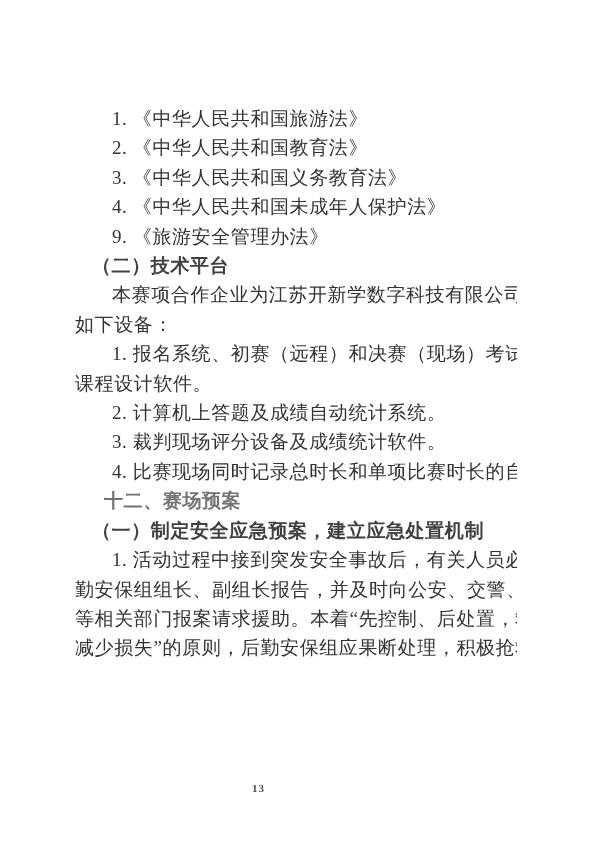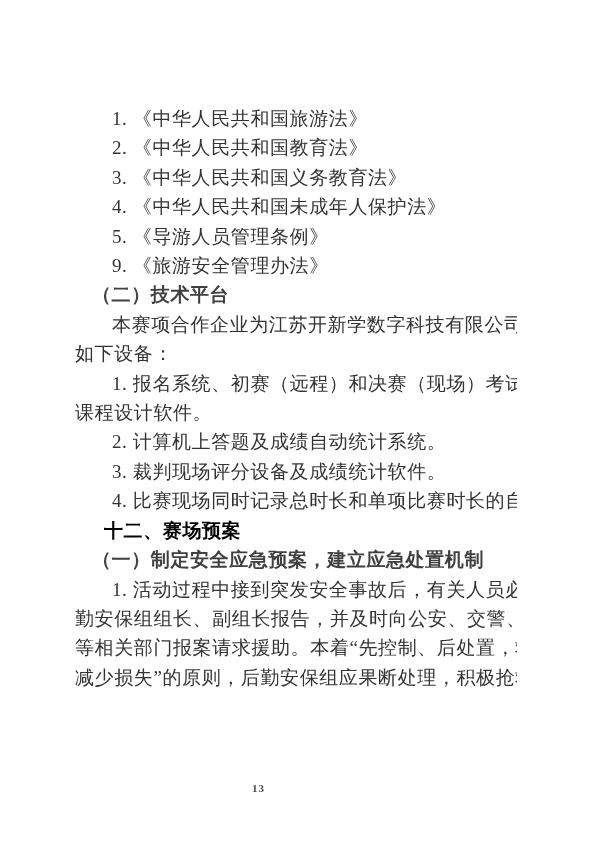--- a/index.html
+++ b/index.html
@@ -31,21 +31,21 @@
   .indent2 { text-indent: 37px; }   
   .indent1 { text-indent: 17px; }   
   .indent-h { text-indent: 29px; }  
   .h-sub {
     font-weight: bold;
     color: #404040;
   }
   .h-top {
     font-weight: bold;
     font-family: "Liberation Sans", "DejaVu Sans", sans-serif;
-    color: #000000;
+    color: #737373;
   }
   .page-number {
     position: absolute;
     top: 782px;
     left: 0;
     width: 100%;
     text-align: center;
     font-size: 11px;
     line-height: 13px;
     color: #4a4a4a;
@@ -56,21 +56,20 @@
 </head>
 <body>
 
 <div class="page">
   <div class="content">
 
     <div class="line indent2">1. 《中华人民共和国旅游法》</div>
     <div class="line indent2">2. 《中华人民共和国教育法》</div>
     <div class="line indent2">3. 《中华人民共和国义务教育法》</div>
     <div class="line indent2">4. 《中华人民共和国未成年人保护法》</div>
-    <div class="line indent2">5. 《导游人员管理条例》</div>
     <div class="line indent2">9. 《旅游安全管理办法》</div>
 
     <div class="line h-sub indent1">（二）技术平台</div>
 
     <div class="line indent2">本赛项合作企业为江苏开新学数字科技有限公司，需要使用</div>
     <div class="line">如下设备：</div>
 
     <div class="line indent2">1. 报名系统、初赛（远程）和决赛（现场）考试系统、研学</div>
     <div class="line">课程设计软件。</div>
     <div class="line indent2">2. 计算机上答题及成绩自动统计系统。</div>

